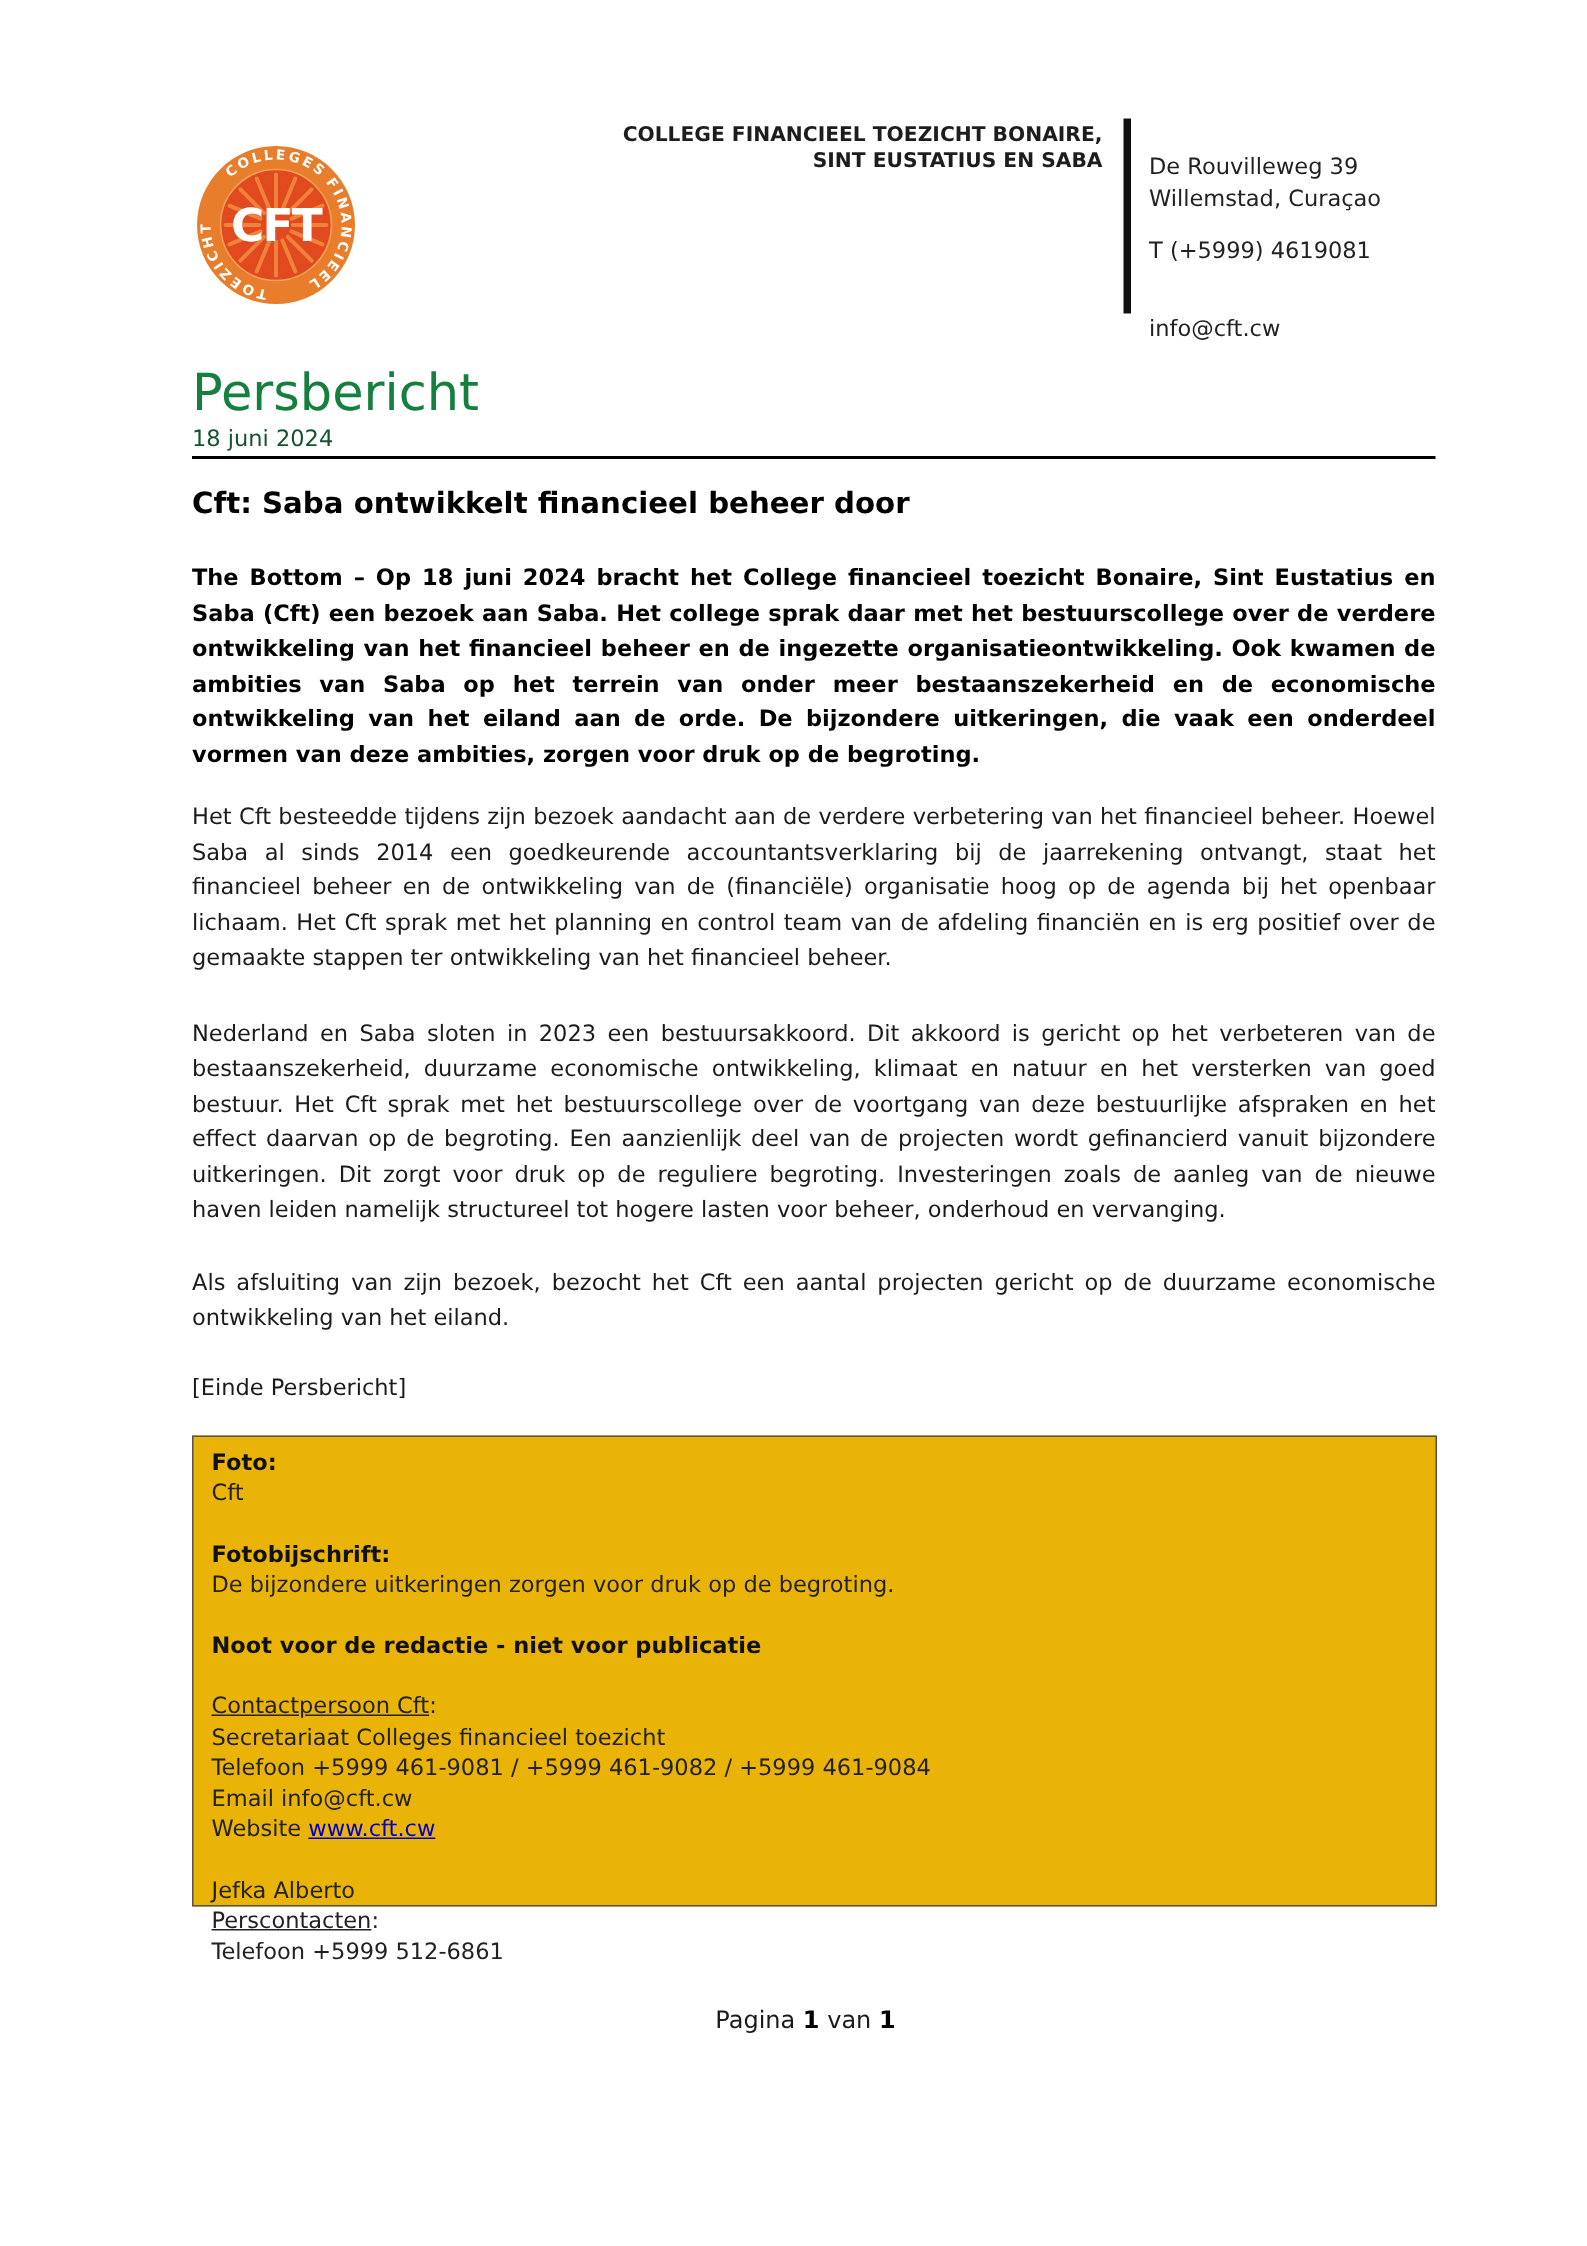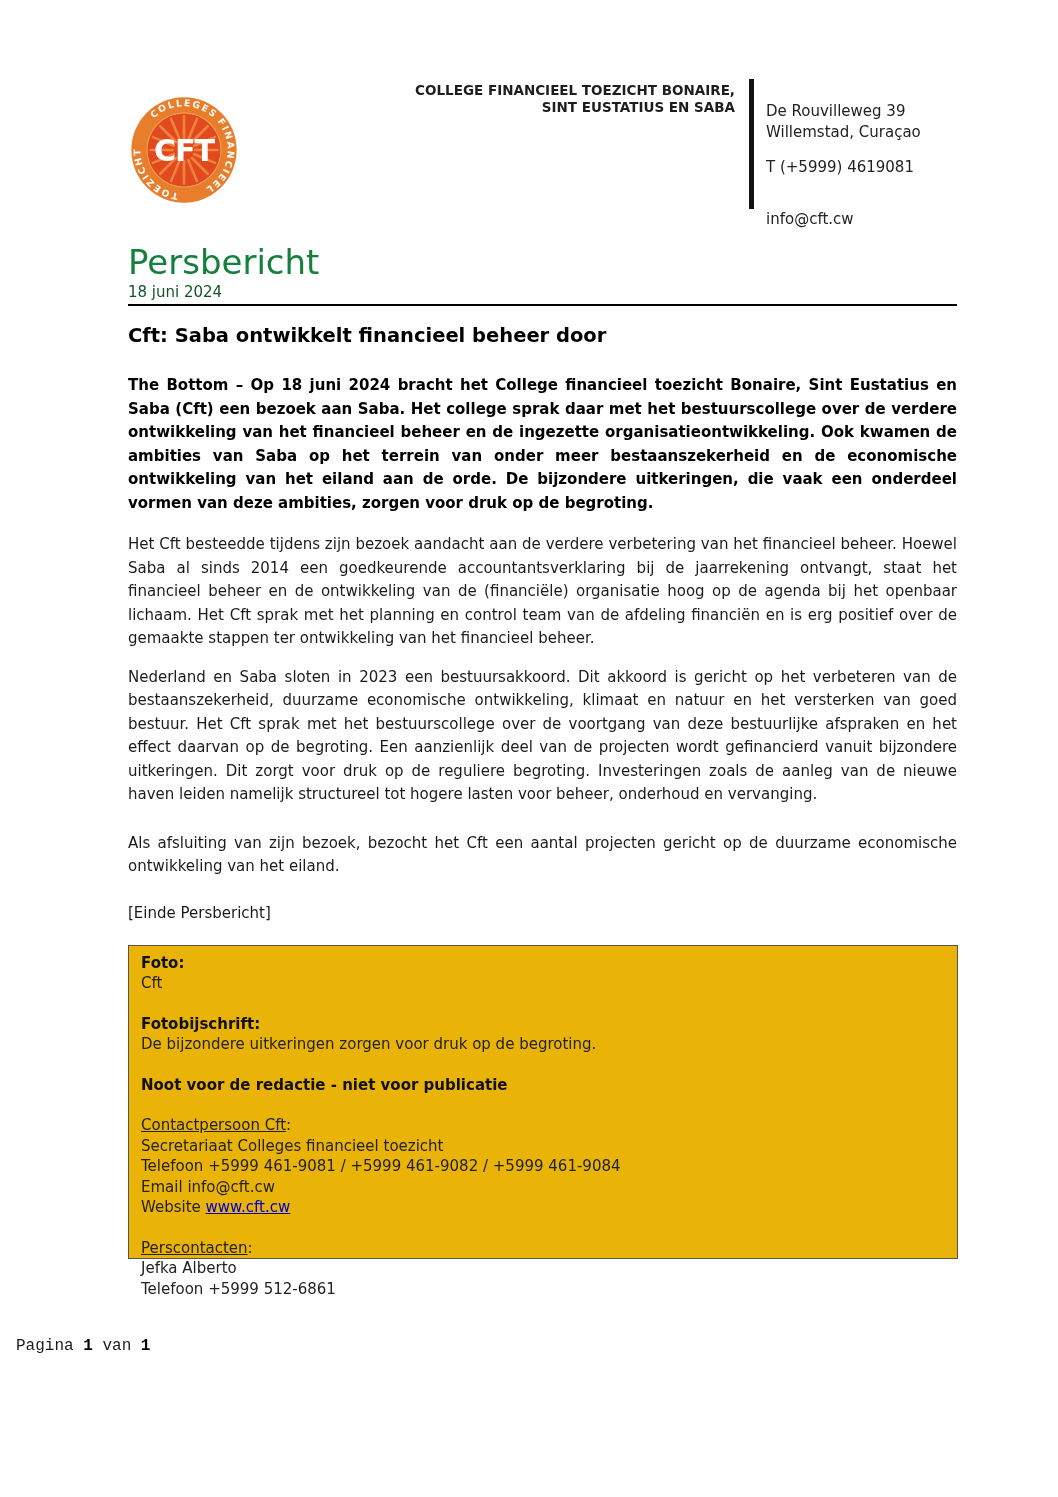--- a/index.html
+++ b/index.html
@@ -28,39 +28,39 @@
   .doc-date  { margin-top:1px; font-size:15px; line-height:18px; color:#14532d; }
   .rule { margin-top:3px; border:0; border-top:2px solid #000; height:0; }
 
   
   .article-heading { margin-top:17px; font-size:19.5px; line-height:25px; font-weight:bold; color:#000; }
   p.body-par {
     margin:0; font-size:15px; line-height:23.5px; text-align:justify; color:#1b1b1b;
   }
   p.lead { margin-top:26px; font-weight:bold; color:#000; }
   p.p1 { margin-top:18px; }
-  p.p2 { margin-top:15px; }
+  p.p2 { margin-top:27px; }
   p.p3 { margin-top:25px; }
   .end-marker { margin-top:24px; font-size:15px; line-height:21px; }
 
   
   .note-box {
     margin-top:21px; box-sizing:border-box; width:830px; height:314px;
     background:#eab308; border:1px solid #57544a;
     padding:7px 12px; font-size:15px; line-height:20.5px; color:#222;
   }
   .nb-bold { font-weight:bold; color:#111; }
   .nb-gap { height:20px; }
   .nb-underline { text-decoration:underline;margin-top:40px; }
   a.site-link { color:#0000CC; text-decoration:underline; cursor:pointer; }
 
   
   .footer {
     position:absolute; left:16px; right:0; top:1337px;
-    text-align:left; font-size:16px; color:#1b1b1b;font-family:Liberation Mono, monospace;
+    text-align:center; font-size:16px; color:#1b1b1b;
   }
   .footer b { color:#000; }
 </style>
 </head>
 <body>
 
 <div class="page">
   <div class="content">
 
     <div class="letterhead">
@@ -149,22 +149,22 @@
       <div><span class="nb-underline">Contactpersoon Cft</span><span>:</span></div>
       <div>Secretariaat Colleges financieel toezicht</div>
       <div>Telefoon +5999 461-9081 / +5999 461-9082 / +5999 461-9084</div>
       <div>Email info@cft.cw</div>
       <div>
         <span>Website</span>
         <a class="site-link">www.cft.cw</a>
       </div>
       <div class="nb-gap"></div>
 
+      <div>Jefka Alberto</div>
       <div><span class="nb-underline">Perscontacten</span><span>:</span></div>
-      <div>Jefka Alberto</div>
       <div>Telefoon +5999 512-6861</div>
     </div>
 
   </div>
 
   <div class="footer">
     <span>Pagina</span>
     <b>1</b>
     <span>van</span>
     <b>1</b>

